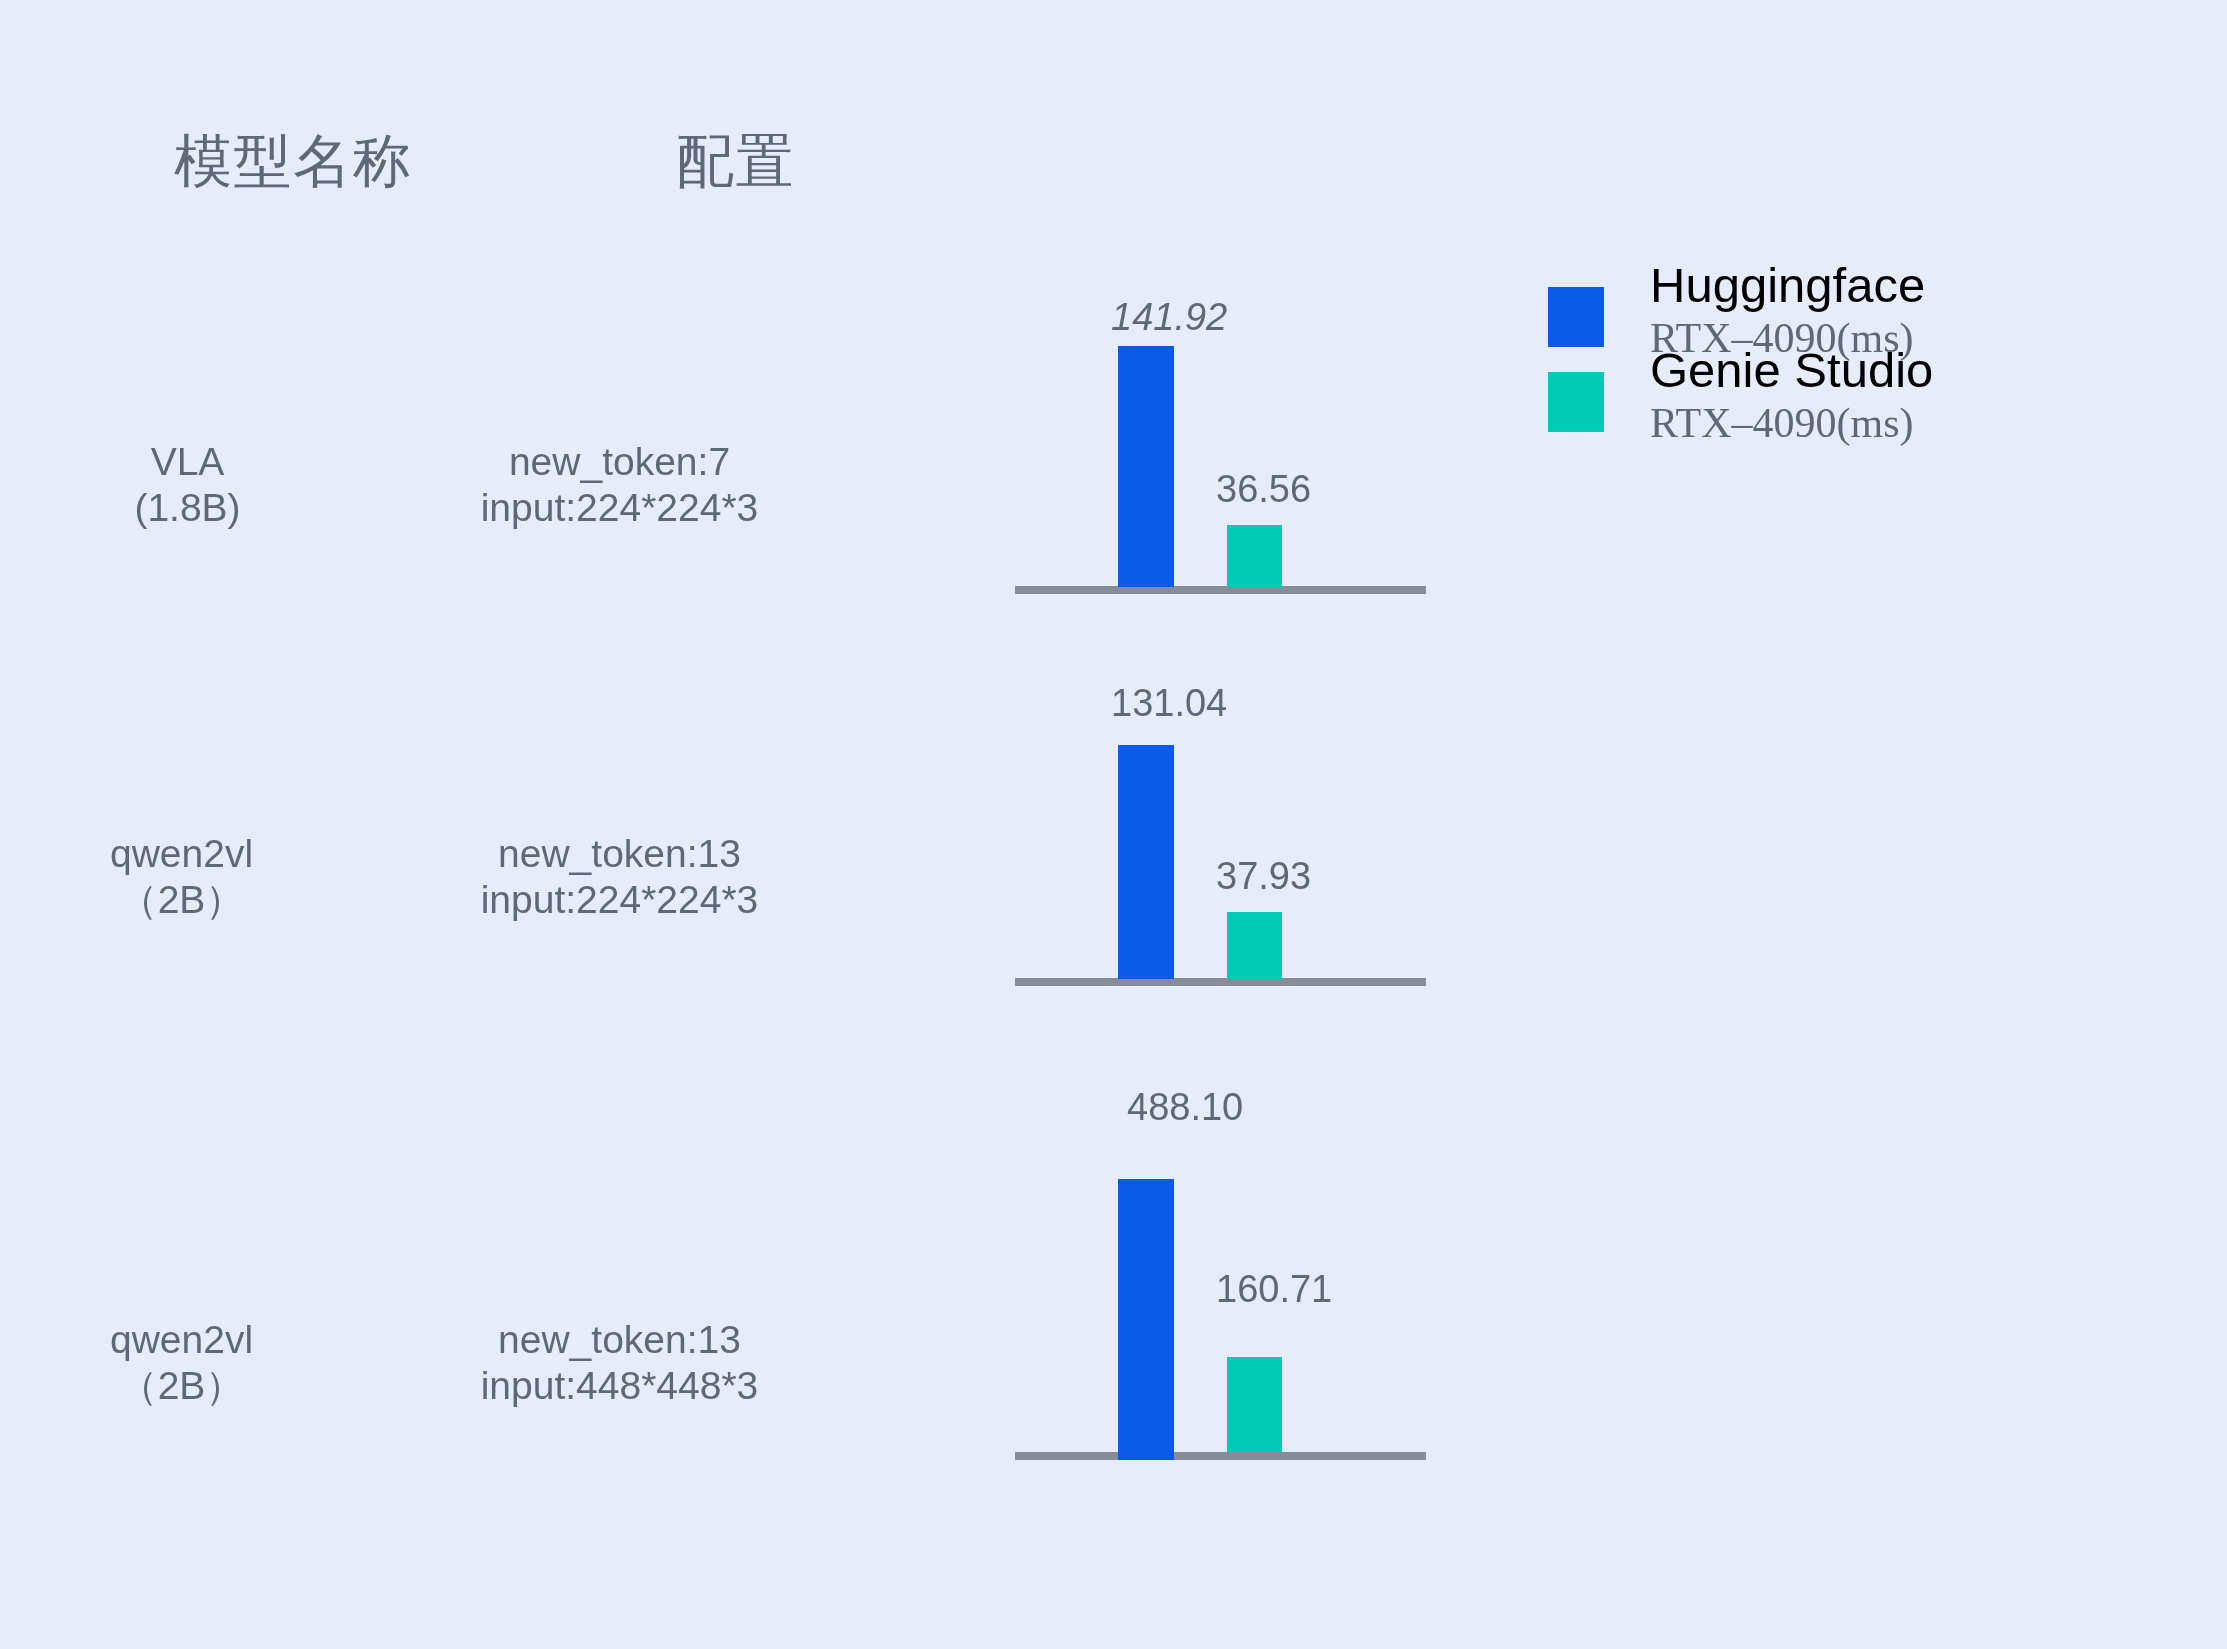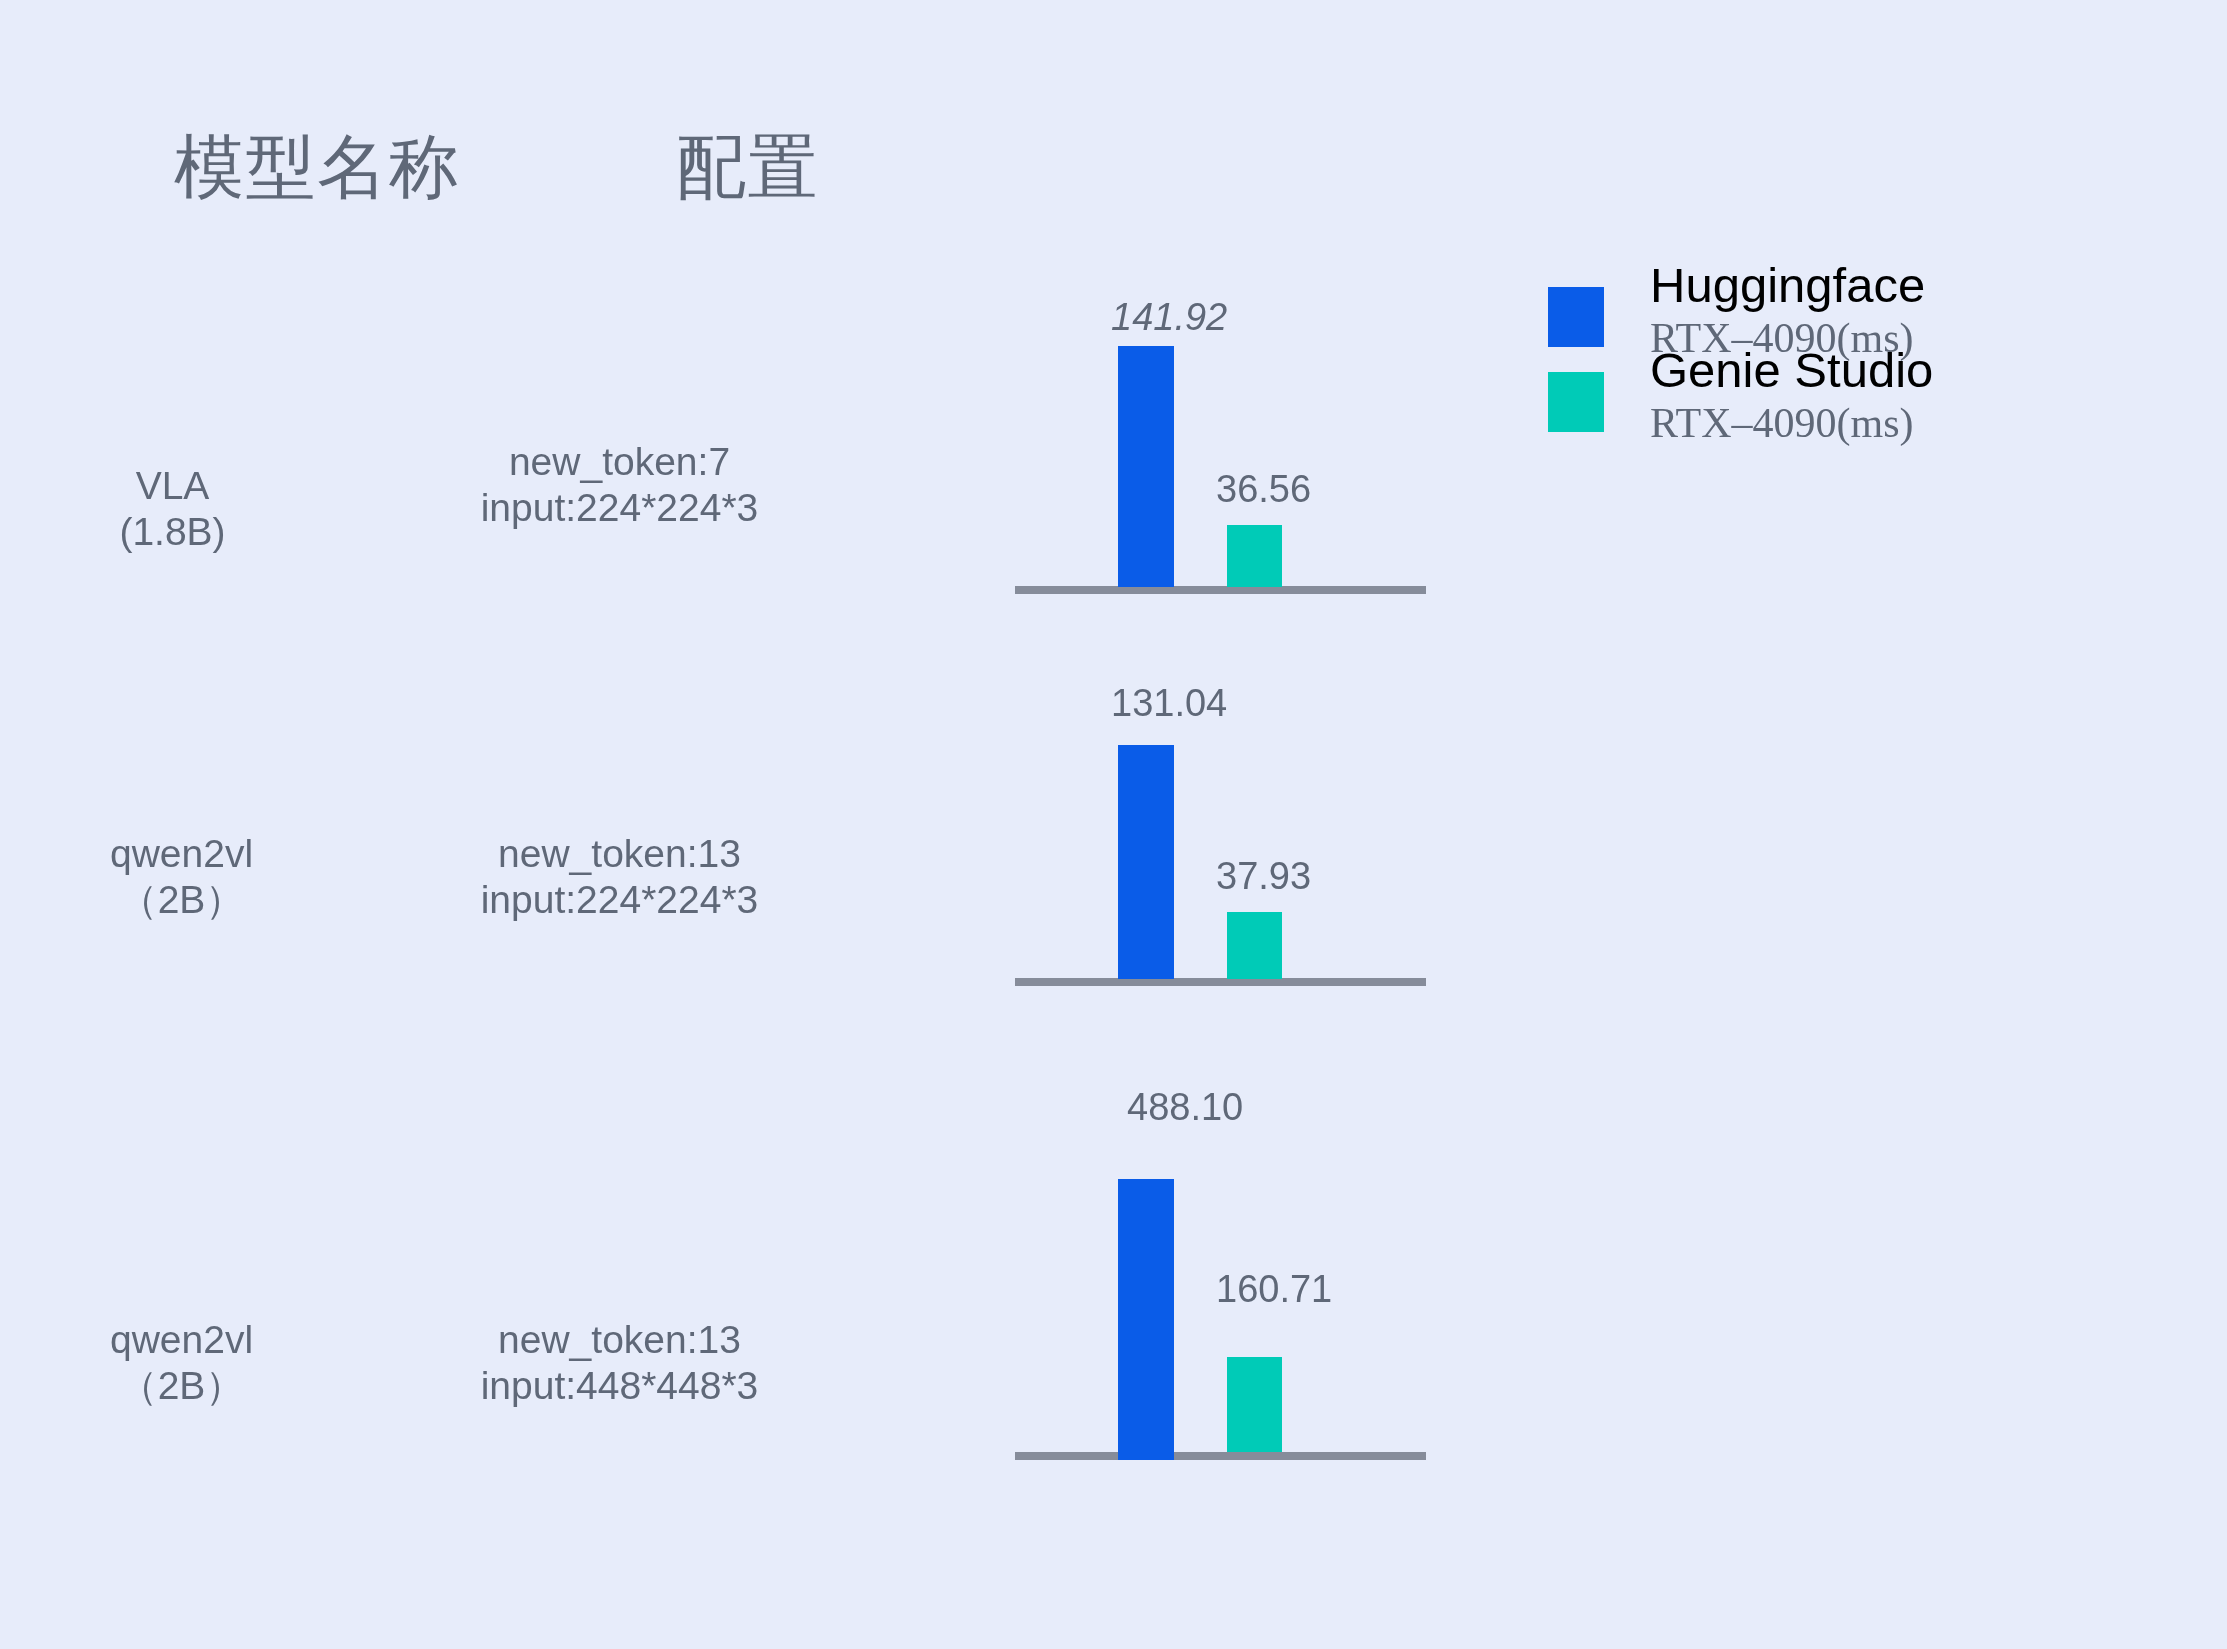--- a/index.html
+++ b/index.html
@@ -19,21 +19,21 @@
     position: absolute;
     left: 0; top: 0;
     width: 2227px;
     height: 1649px;
   }
 
   
   .col-header {
     position: absolute;
     color: #5f6878;
-    font-size: 70px;
+    font-size: 58px;
     font-weight: 400;
     letter-spacing: 1.6px;
     white-space: nowrap;
     line-height: 1;
   }
   #header-model  { left: 174px; top: 132px; }
   #header-config { left: 636px; top: 132px; margin-left: 40px; }
 
   
   .row {
@@ -134,21 +134,21 @@
 </head>
 <body>
 
 <div id="stage">
 
   <div class="col-header" id="header-model">模型名称</div>
   <div class="col-header" id="header-config">配置</div>
 
   <div class="row row-1">
 
-    <div class="label-cell label-model" style="left:8px; top:102px;margin-top:24px;">
+    <div class="label-cell label-model" style="left:23px; top:102px;">
       <span>VLA</span>
       <span class="l2">(1.8B)</span>
     </div>
 
     <div class="label-cell label-config" style="left:345px; top:102px;">
       <span>new_token:7</span>
       <span class="l2">input:224*224*3</span>
     </div>
 
     <div class="plot" style="top:0; height:259px;">

